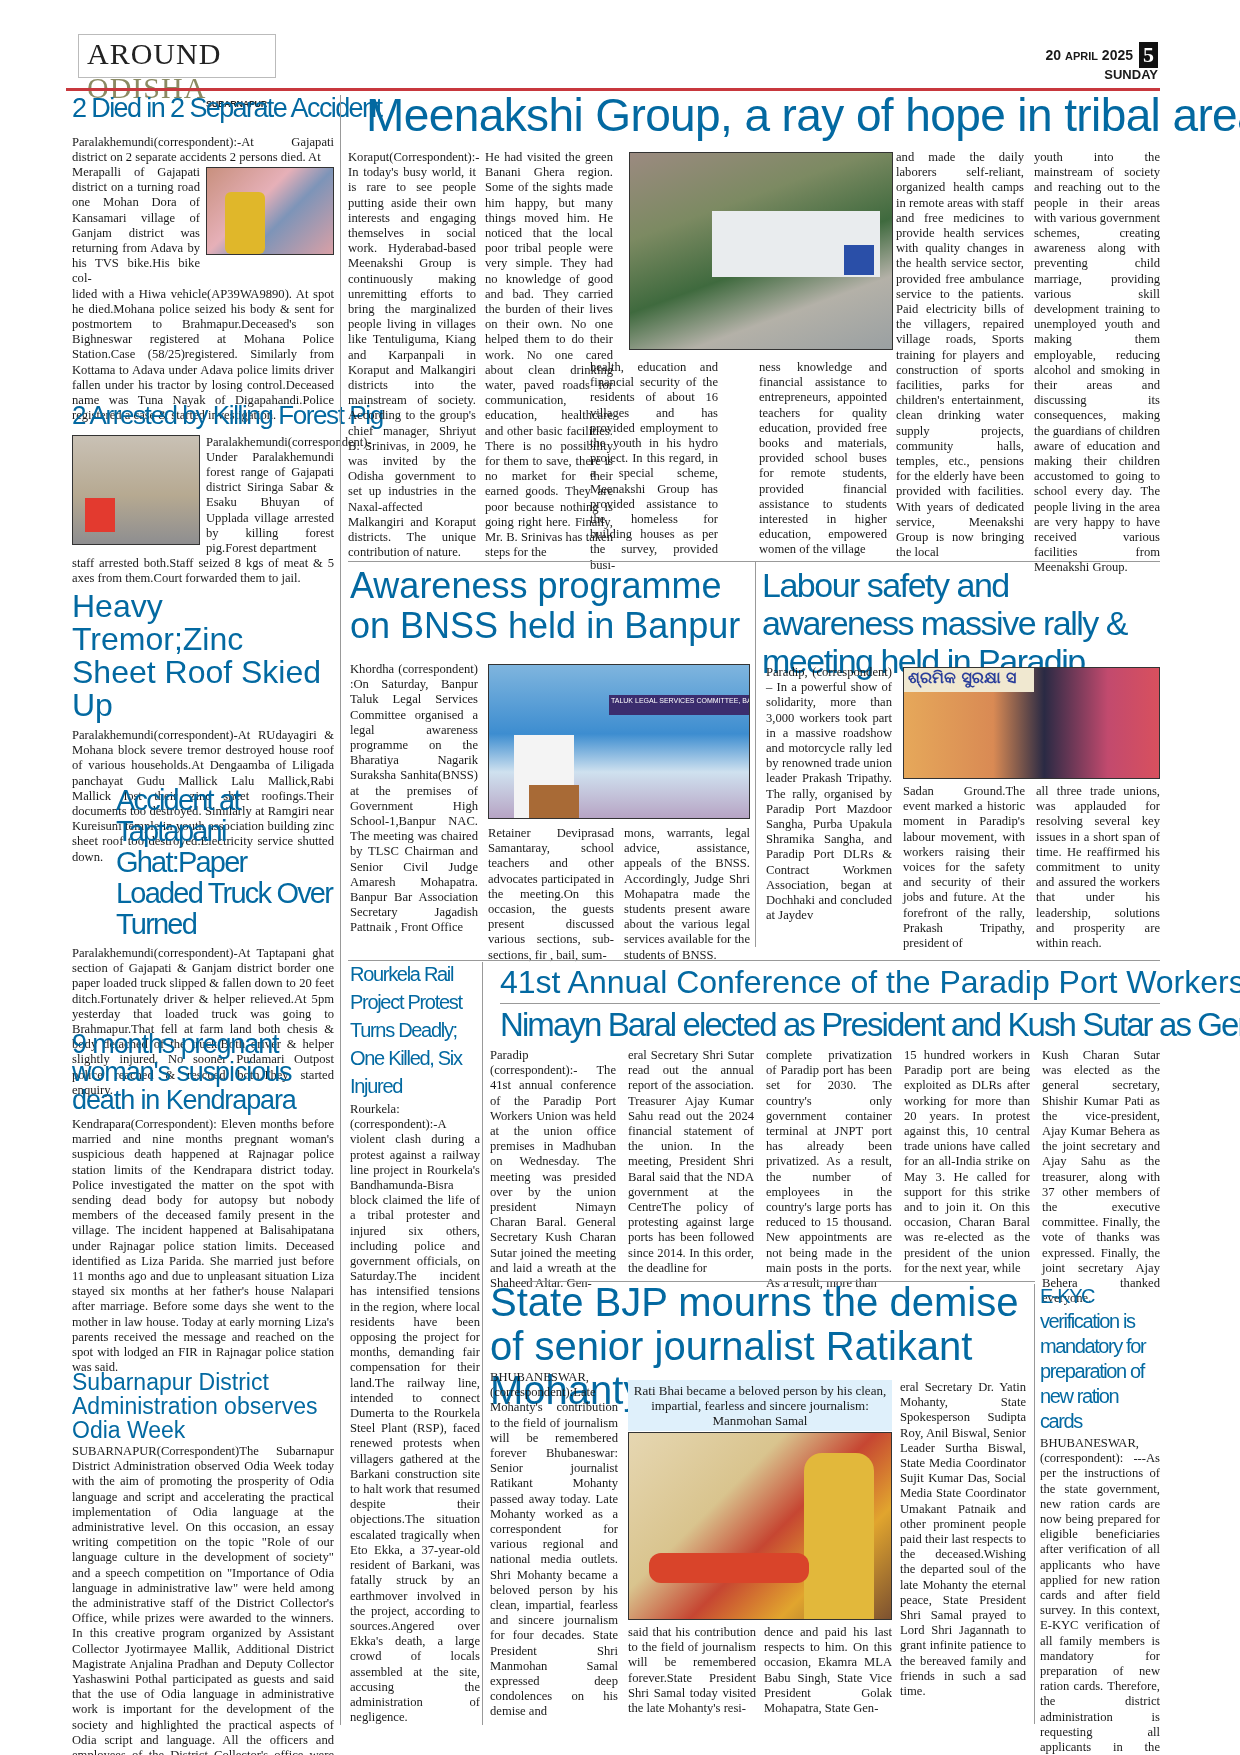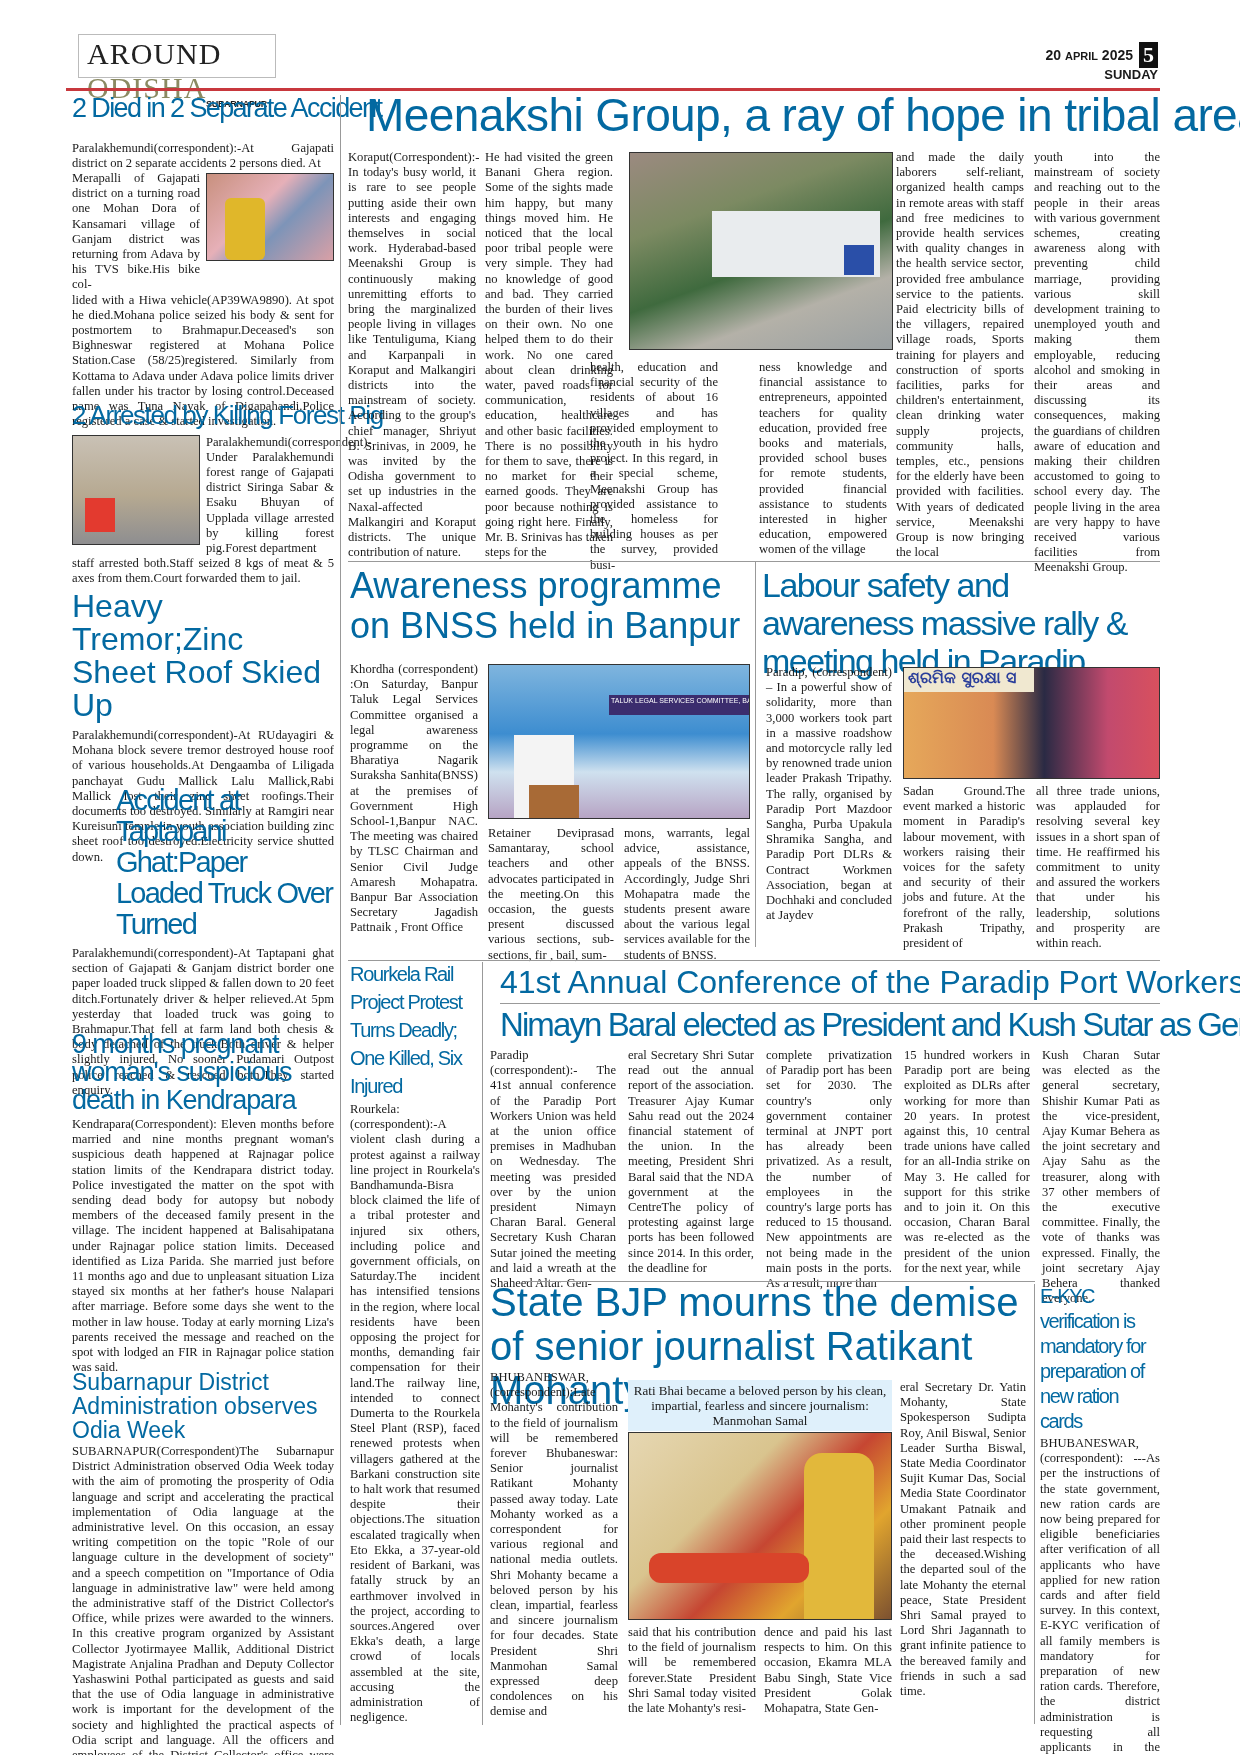--- a/index.html
+++ b/index.html
@@ -36,21 +36,21 @@
 
 <div class="abs date" style="right:82px;top:42px;display:flex;align-items:center;gap:6px;">
   <span><span>20</span> <small>APRIL</small> <span>2025</span></span>
   <span class="page-num">5</span>
 </div>
 <div class="abs dayname" style="right:82px;top:67px;">SUNDAY</div>
 <div class="abs red-rule" style="left:66px;top:88px;width:1094px;"></div>
 
 <div class="abs" style="left:72px;top:95px;width:262px;">
   <div class="hl cond" style="font-size:27px;letter-spacing:-1.6px;white-space:nowrap;">2 Died in 2 Separate Accident</div>
-  <div class="body-text" style="margin-top:18px;">Paralakhemundi(correspondent):-At Gajapati district on 2 separate accidents 2 persons died. At</div>
+  <div class="body-text" style="margin-top:12px;">Paralakhemundi(correspondent):-At Gajapati district on 2 separate accidents 2 persons died. At</div>
   <div style="display:flex;gap:6px;">
     <div class="body-text" style="width:128px;">Merapalli of Gajapati district on a turning road one Mohan Dora of Kansamari village of Ganjam district was returning from Adava by his TVS bike.His bike col-</div>
     <div class="photo" style="width:128px;height:88px;margin-top:2px;background:linear-gradient(135deg,#c8907e 0%,#e6b0b8 40%,#7d94b8 60%,#d9a0a6 100%);">
       <div style="width:40px;height:62px;background:#e0b72a;margin:24px 0 0 18px;border-radius:6px;"></div>
     </div>
   </div>
   <div class="body-text">lided with a Hiwa vehicle(AP39WA9890). At spot he died.Mohana police seized his body &amp; sent for postmortem to Brahmapur.Deceased's son Bighneswar registered at Mohana Police Station.Case (58/25)registered. Similarly from Kottama to Adava under Adava police limits driver fallen under his tractor by losing control.Deceased name was Tuna Nayak of Digapahandi.Police registered a case &amp; started investigation.</div>
 </div>
 
 <div class="abs" style="left:72px;top:402px;width:262px;">

